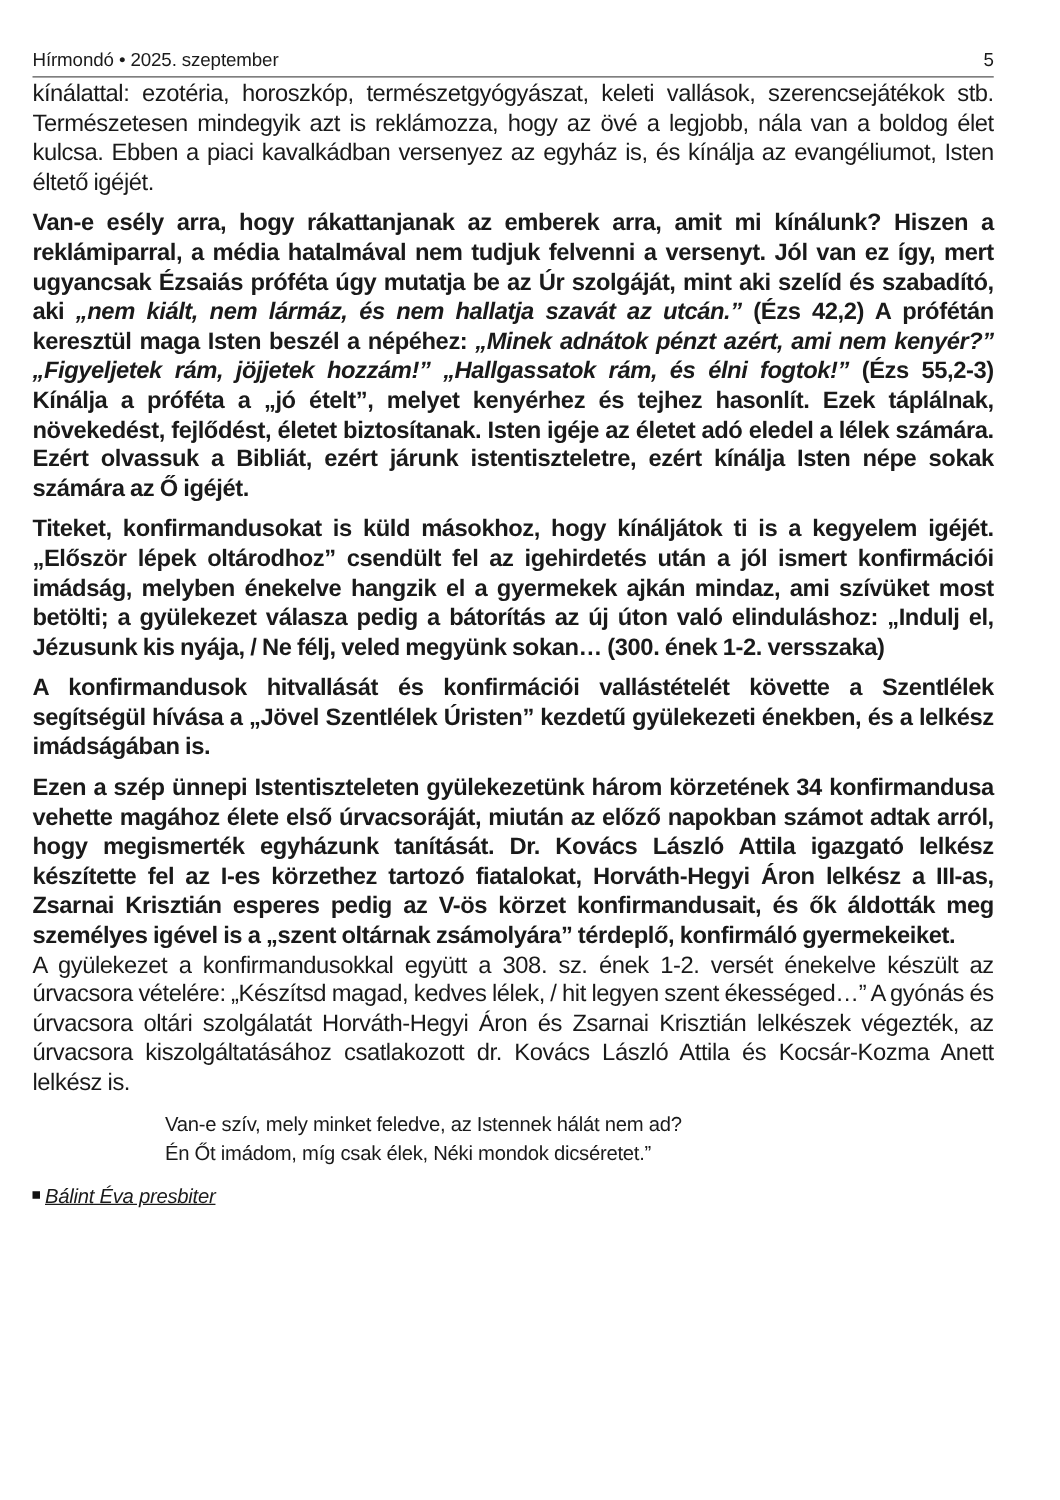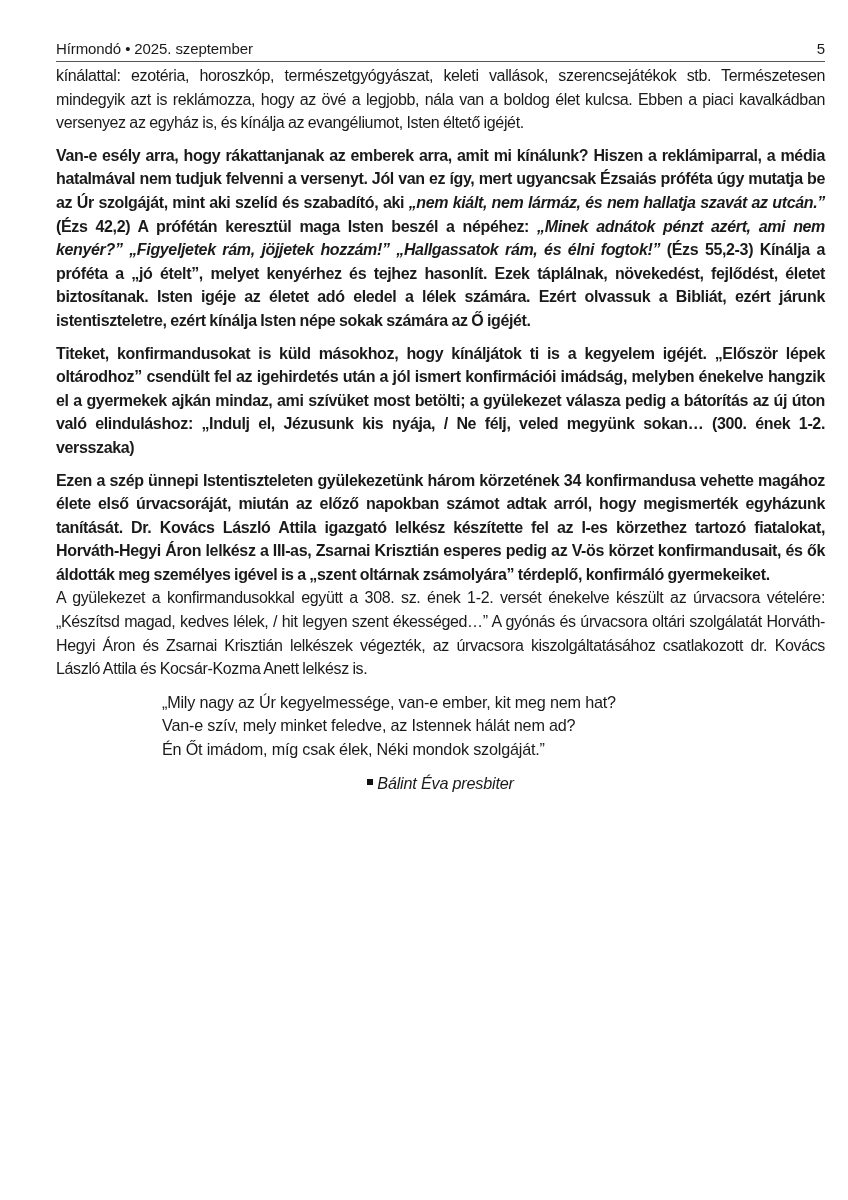--- a/index.html
+++ b/index.html
@@ -10,36 +10,36 @@
     body {
       width: 848px;
       height: 1200px;
       position: relative;
       overflow: hidden;
       font-family: "Liberation Sans", "DejaVu Sans", sans-serif;
       color: #1a1a1a;
     }
     .page {
       position: absolute;
-      left: 56px;
+      left: 26px;
       top: 40px;
       width: 769px;
     }
     .header {
       display: flex;
       justify-content: space-between;
       align-items: flex-end;
       font-size: 15px;
       line-height: 18px;
       padding-bottom: 3px;
       border-bottom: 1.5px solid #555;
       letter-spacing: -0.1px;
     }
     .body-text {
-      font-size: 16px;
+      font-size: 19px;
       line-height: 23.6px;
       letter-spacing: -0.35px;
       word-spacing: -0.5px;
     }
     .body-text p {
       margin: 0;
       text-align: justify;
       text-align-last: left;
     }
     .body-text p.gap {
@@ -52,25 +52,26 @@
     .it { font-style: italic; }
     .poem {
       margin: 10px 0 0 106px;
       font-size: 16.2px;
       line-height: 23.6px;
       letter-spacing: -0.2px;
     }
     .poem div { white-space: nowrap; }
     .signature {
       margin-top: 10px;
-      text-align: center;
+      text-align: left;
       font-style: italic;
       font-size: 16.2px;
       line-height: 23px;
       letter-spacing: -0.2px;
+      text-decoration: underline;
     }
     .sig-bullet {
       display: inline-block;
       width: 6px;
       height: 6px;
       background: #111;
       vertical-align: middle;
       margin-right: 4px;
       position: relative;
       top: -2px;
@@ -90,30 +91,32 @@
     <p class="first">
       <span>kínálattal: ezotéria, horoszkóp, természetgyógyászat, keleti vallások, szerencsejátékok stb. Természetesen mindegyik azt is reklámozza, hogy az övé a legjobb, nála van a boldog élet kulcsa. Ebben a piaci kavalkádban versenyez az egyház is, és kínálja az evangéliumot, Isten éltető igéjét.</span>
     </p>
     <p class="gap">
       <span>Van-e esély arra, hogy rákattanjanak az emberek arra, amit mi kínálunk? Hiszen a reklámiparral, a média hatalmával nem tudjuk felvenni a versenyt. Jól van ez így, mert ugyancsak Ézsaiás próféta úgy mutatja be az Úr szolgáját, mint aki szelíd és szabadító, aki </span><span class="it">„nem kiált, nem lármáz, és nem hallatja szavát az utcán.”</span><span> (Ézs 42,2) A prófétán keresztül maga Isten beszél a népéhez: </span><span class="it">„Minek adnátok pénzt azért, ami nem kenyér?” „Figyeljetek rám, jöjjetek hozzám!” „Hallgassatok rám, és élni fogtok!”</span><span> (Ézs 55,2-3) Kínálja a próféta a „jó ételt”, melyet kenyérhez és tejhez hasonlít. Ezek táplálnak, növekedést, fejlődést, életet biztosítanak. Isten igéje az életet adó eledel a lélek számára. Ezért olvassuk a Bibliát, ezért járunk istentiszteletre, ezért kínálja Isten népe sokak számára az Ő igéjét.</span>
     </p>
     <p class="gap">
       <span>Titeket, konfirmandusokat is küld másokhoz, hogy kínáljátok ti is a kegyelem igéjét. „Először lépek oltárodhoz” csendült fel az igehirdetés után a jól ismert konfirmációi imádság, melyben énekelve hangzik el a gyermekek ajkán mindaz, ami szívüket most betölti; a gyülekezet válasza pedig a bátorítás az új úton való elinduláshoz: „Indulj el, Jézusunk kis nyája, / Ne félj, veled megyünk sokan… (300. ének 1-2. versszaka)</span>
     </p>
     <p class="gap">
+      <span>A konfirmandusok hitvallását és konfirmációi vallástételét követte a Szentlélek segítségül hívása a „Jövel Szentlélek Úristen” kezdetű gyülekezeti énekben, és a lelkész imádságában is.</span>
+    </p>
+    <p class="gap">
       <span>Ezen a szép ünnepi Istentiszteleten gyülekezetünk három körzetének 34 konfirmandusa vehette magához élete első úrvacsoráját, miután az előző napokban számot adtak arról, hogy megismerték egyházunk tanítását. Dr. Kovács László Attila igazgató lelkész készítette fel az I-es körzethez tartozó fiatalokat, Horváth-Hegyi Áron lelkész a III-as, Zsarnai Krisztián esperes pedig az V-ös körzet konfirmandusait, és ők áldották meg személyes igével is a „szent oltárnak zsámolyára” térdeplő, konfirmáló gyermekeiket.</span>
     </p>
     <p>
       <span>A gyülekezet a konfirmandusokkal együtt a 308. sz. ének 1-2. versét énekelve készült az úrvacsora vételére: „Készítsd magad, kedves lélek, / hit legyen szent ékességed…” A gyónás és úrvacsora oltári szolgálatát Horváth-Hegyi Áron és Zsarnai Krisztián lelkészek végezték, az úrvacsora kiszolgáltatásához csatlakozott dr. Kovács László Attila és Kocsár-Kozma Anett lelkész is.</span>
     </p>
   </div>
 
   <div class="poem">
-    <div>„Mily nagy az Úr kegyelmessége, van-e ember, kit meg nem hat?</div>
     <div>Van-e szív, mely minket feledve, az Istennek hálát nem ad?</div>
-    <div>Én Őt imádom, míg csak élek, Néki mondok szolgáját.”</div>
+    <div>Én Őt imádom, míg csak élek, Néki mondok dicséretet.”</div>
   </div>
 
   <div class="signature">
     <span class="sig-bullet"></span><span>Bálint Éva presbiter</span>
   </div>
 
 </div>
 
 </body></html>

